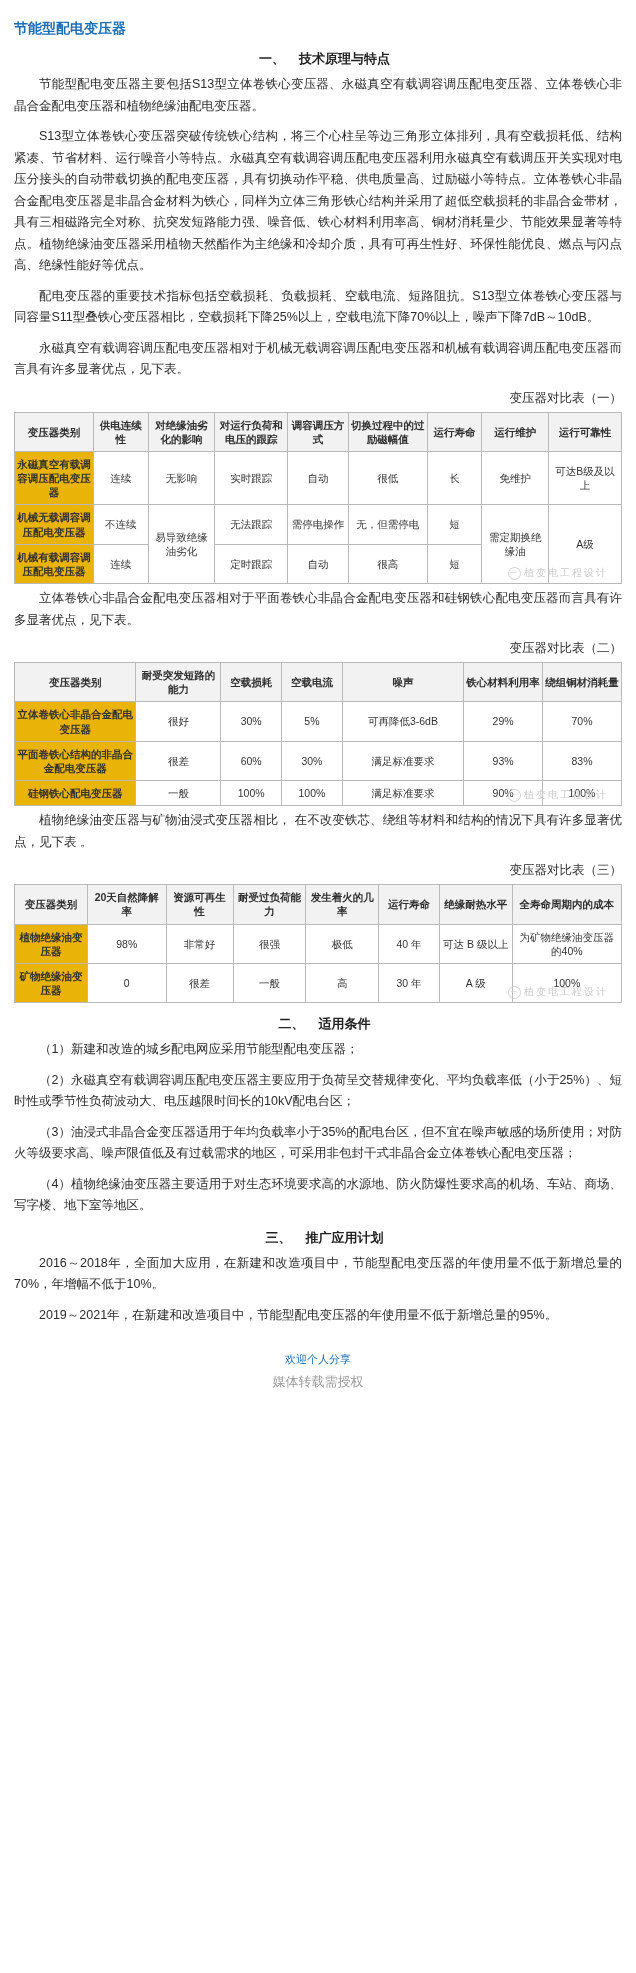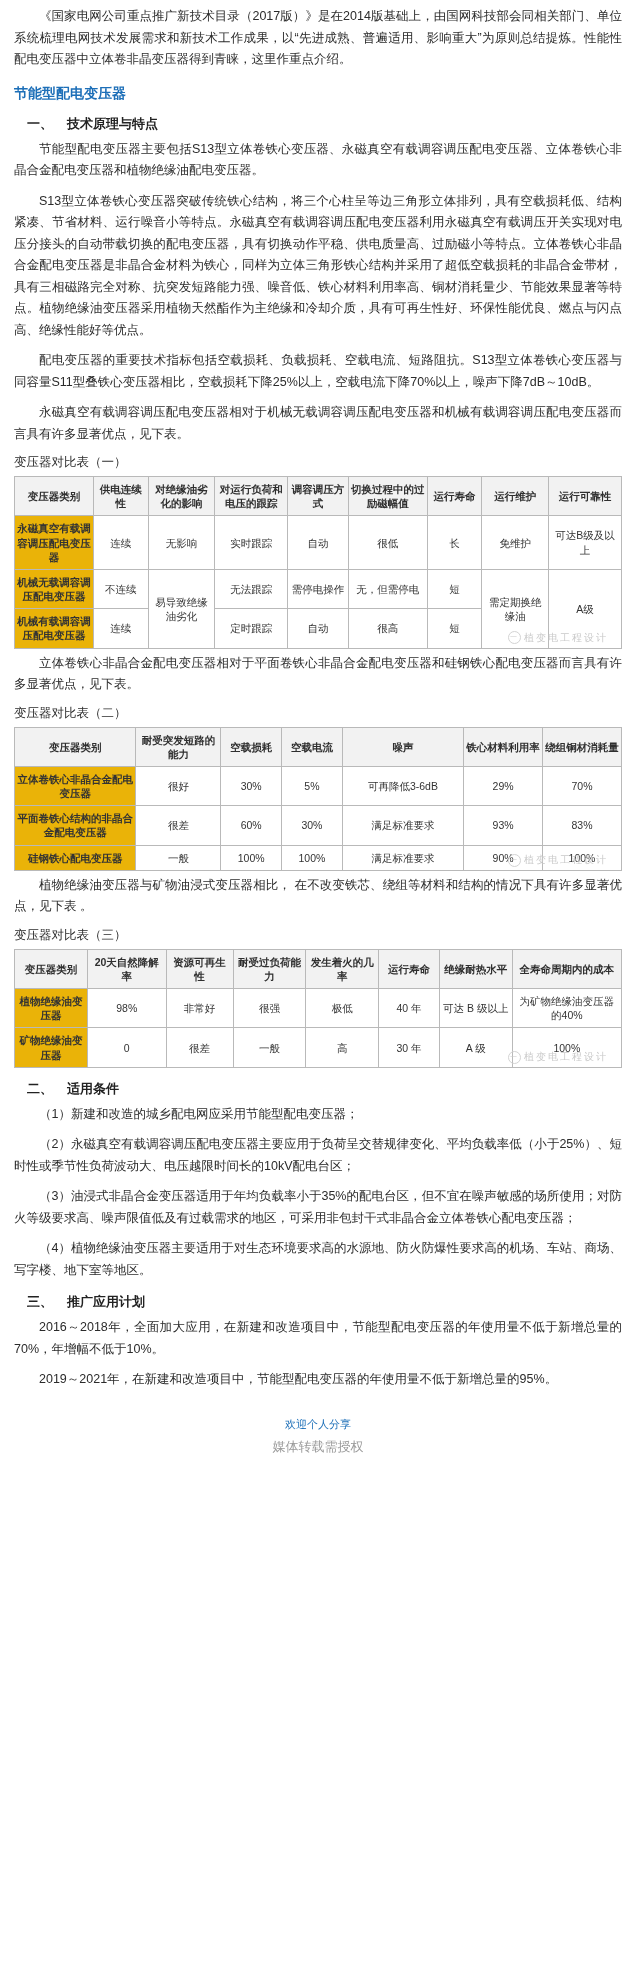--- a/index.html
+++ b/index.html
@@ -25,24 +25,25 @@
     font-weight:bold;
     font-size:14px;
     margin:14px 0 10px 0;
   }
   .h2{
     font-size:13px;
     font-weight:bold;
     color:#222;
     margin:12px 0 6px 0;
     text-indent:1em;
+    text-align:center;
   }
   .h2 .num{margin-right:14px;}
   .tbl-caption{
-    text-align:left;
+    text-align:right;
     font-size:12.5px;
     color:#2b2b2b;
     margin:6px 0 5px 0;
   }
   table.cmp{
     border-collapse:collapse;
     width:100%;
     font-size:10.5px;
     color:#333;
     table-layout:fixed;
@@ -95,21 +96,20 @@
   .footer .auth{
     color:#9a9a9a;
     font-size:13px;
   }
 </style>
 </head>
 <body>
 
 <div class="page">
 
-  <p class="para">《国家电网公司重点推广新技术目录（2017版）》是在2014版基础上，由国网科技部会同相关部门、单位系统梳理电网技术发展需求和新技术工作成果，以“先进成熟、普遍适用、影响重大”为原则总结提炼。性能性配电变压器中立体卷非晶变压器得到青睐，这里作重点介绍。</p>
 
   <div class="section-title">节能型配电变压器</div>
 
   <div class="h2">
     <span class="num">一、</span><span>技术原理与特点</span>
   </div>
 
   <p class="para">节能型配电变压器主要包括S13型立体卷铁心变压器、永磁真空有载调容调压配电变压器、立体卷铁心非晶合金配电变压器和植物绝缘油配电变压器。</p>
   <p class="para">S13型立体卷铁心变压器突破传统铁心结构，将三个心柱呈等边三角形立体排列，具有空载损耗低、结构紧凑、节省材料、运行噪音小等特点。永磁真空有载调容调压配电变压器利用永磁真空有载调压开关实现对电压分接头的自动带载切换的配电变压器，具有切换动作平稳、供电质量高、过励磁小等特点。立体卷铁心非晶合金配电变压器是非晶合金材料为铁心，同样为立体三角形铁心结构并采用了超低空载损耗的非晶合金带材，具有三相磁路完全对称、抗突发短路能力强、噪音低、铁心材料利用率高、铜材消耗量少、节能效果显著等特点。植物绝缘油变压器采用植物天然酯作为主绝缘和冷却介质，具有可再生性好、环保性能优良、燃点与闪点高、绝缘性能好等优点。</p>
   <p class="para">配电变压器的重要技术指标包括空载损耗、负载损耗、空载电流、短路阻抗。S13型立体卷铁心变压器与同容量S11型叠铁心变压器相比，空载损耗下降25%以上，空载电流下降70%以上，噪声下降7dB～10dB。</p>

